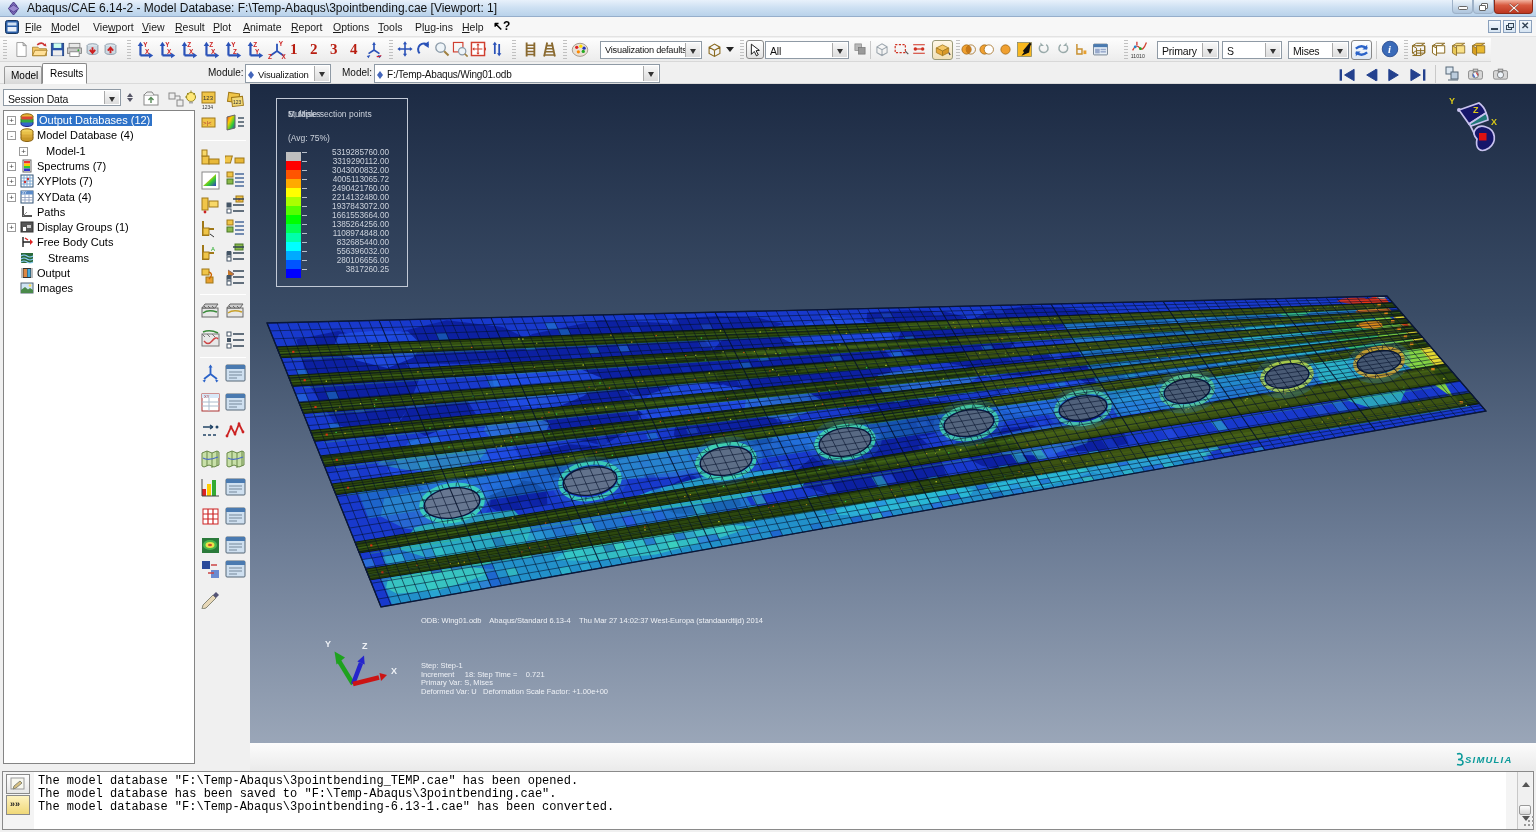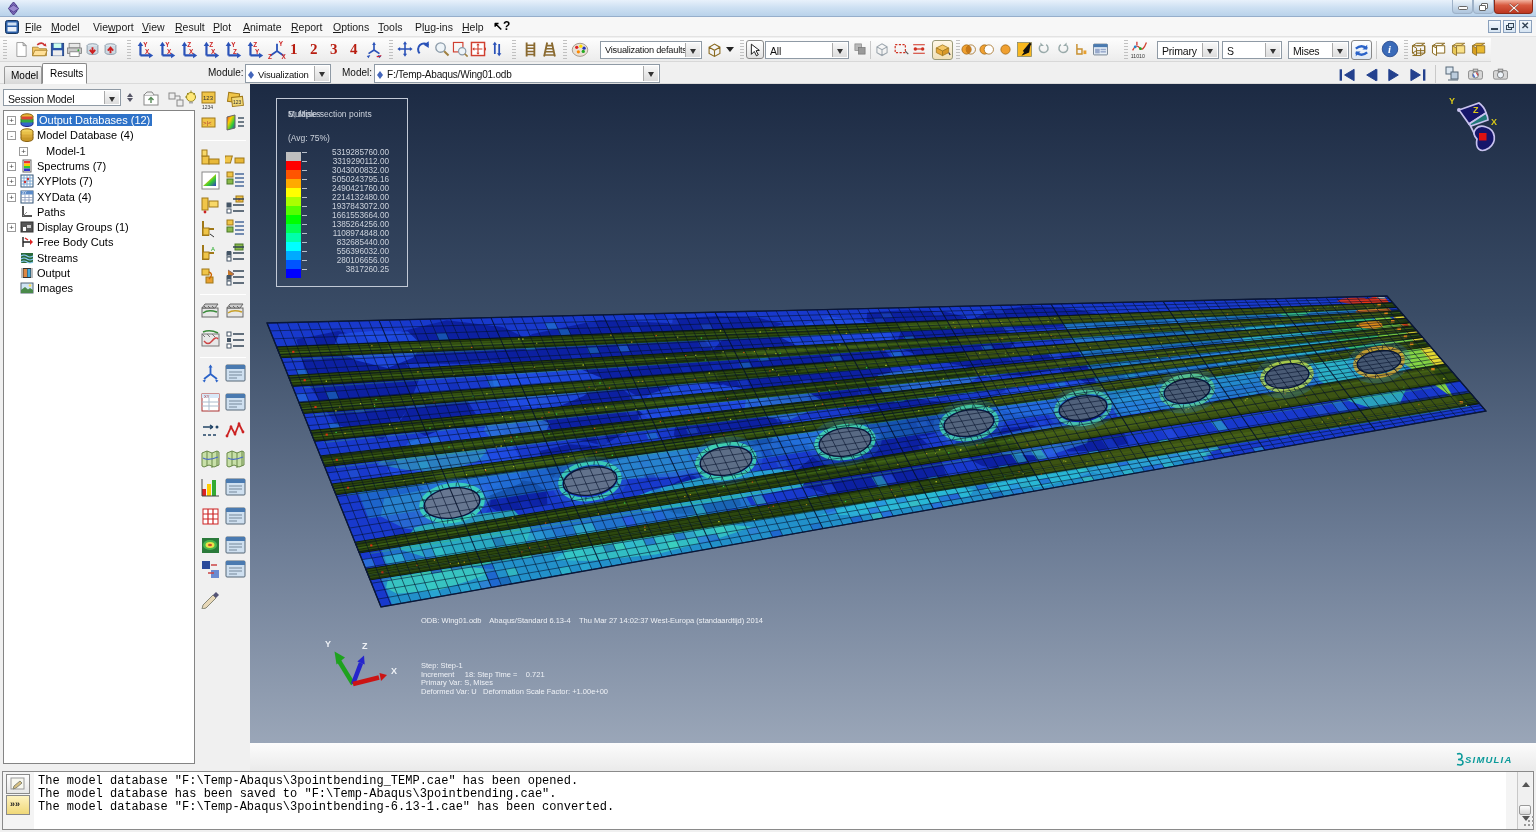--- a/index.html
+++ b/index.html
@@ -36,20 +36,21 @@
 #msg{left:2px;top:771px;width:1532px;height:59px;background:#f4f4f4;border:1px solid #8a8a8a}
 #msgtxt{left:31px;top:0;width:1472px;height:57px;background:#fff;font-family:"Liberation Mono",monospace;font-size:12px;color:#000;line-height:13px;padding:3px 0 0 4px;white-space:pre}
 .ann{color:#eef1f6;white-space:pre;font-size:7.5px;line-height:8.6px}
 .mbtn{left:3px;width:24px;height:20px;border:1px solid #8a8a8a;background:linear-gradient(#fefefe,#e6e6e6)}
 </style></head><body>
 <div id="title" class="a">
     <svg class="a" style="left:6px;top:1px" width="15" height="15" viewBox="0 0 15 15">
       <path d="M7.5 1 L11 5 L11 10 L7.5 14 L4 10 L4 5 Z" fill="#7a6ab8" stroke="#4a3a88" stroke-width="1"></path>
       <path d="M2 7.5 L7.5 4 L13 7.5 L7.5 11 Z" fill="#9a8ad0" stroke="#4a3a88" stroke-width="0.8"></path>
     </svg>
+    <span class="a tx">Abaqus/CAE 6.14-2 - Model Database: F:\Temp-Abaqus\3pointbending.cae [Viewport: 1]</span>
     <div class="a winbtn" style="left:1452px;width:21px;background:linear-gradient(#eef5fb,#c8d9ea 55%,#adc4dc)">
       <span style="position:absolute;left:5px;top:6px;width:10px;height:3.5px;background:#fdfdfd;border:1px solid #666;border-radius:1.5px"></span>
     </div>
     <div class="a winbtn" style="left:1473px;width:21px;background:linear-gradient(#eef5fb,#c8d9ea 55%,#adc4dc)">
       <span style="position:absolute;left:7px;top:2.5px;width:7px;height:6px;border:1px solid #666;background:#fff;border-radius:1px"></span>
       <span style="position:absolute;left:4.5px;top:4.5px;width:7px;height:6px;border:1px solid #666;background:#fff;border-radius:1px"></span>
     </div>
     <div class="a winbtn" style="left:1494px;width:39px;background:linear-gradient(#f2b5a3,#d85a40 40%,#bd3620);border-color:#8a2a18">
       <svg style="position:absolute;left:13px;top:1.5px" width="12" height="11" viewBox="0 0 12 11">
         <path d="M2 1.5 L6 5 L10 1.5 L11 2.5 L7.2 6 L11 9.5 L10 10.5 L6 7 L2 10.5 L1 9.5 L4.8 6 L1 2.5 Z" fill="#fff" stroke="#7a2a1a" stroke-width="0.6"></path>
@@ -413,21 +414,21 @@
       <path d="M11 15 a3.5 3.5 0 0 1 -3 -5.2 z" fill="#46c"></path>
     </svg>
     <svg class="a" style="left:1492px;top:3px" width="17" height="17" viewBox="0 0 22 22">
       <rect x="2" y="6" width="18" height="11" rx="2" fill="#d8d8d8" stroke="#777"></rect>
       <rect x="8" y="4" width="6" height="3" fill="#c8c8c8" stroke="#777"></rect>
       <circle cx="11" cy="11.5" r="4" fill="#eef4fa" stroke="#666"></circle>
     </svg>
   </div>
 <div id="lp" class="a">
     <div class="a combo" style="left:3px;top:5px;width:118px;height:17px">
-      <span class="cl" style="font-size:10.5px">Session Model</span>
+      <span class="cl" style="font-size:10.5px">Session Data</span>
       <span class="ar"></span>
     </div>
     <span class="a" style="left:127px;top:6px;width:9px;height:14px">
       <span style="position:absolute;top:0px;left:0;border:3.5px solid transparent;border-bottom:4px solid #556"></span>
       <span style="position:absolute;top:8px;left:0;border:3.5px solid transparent;border-top:4px solid #556"></span>
     </span>
     <svg class="a" style="left:142px;top:6px" width="18" height="18" viewBox="0 0 18 18">
       <rect x="2" y="5" width="14" height="10" fill="#fff" stroke="#888"></rect>
       <path d="M2 5 l3 -3 h5 l2 3" fill="#eee" stroke="#888"></path>
       <path d="M9 13 v-5 m-2.5 2 l2.5 -2.5 2.5 2.5" stroke="#585" stroke-width="1.4" fill="none"></path>
@@ -520,21 +521,21 @@
           <path d="M10 4 l3 3 -3 3 z" fill="#d22"></path>
           <path d="M5 3 l3 2" stroke="#d22" stroke-width="1.4"></path>
         </svg>
         <span class="tlab" style="left:33px">Free Body Cuts</span>
       </div>
       <div class="trow" style="top:139.7px;left:0;width:190px">
         <svg class="tic" style="left:16px" width="14" height="14" viewBox="0 0 14 14">
           <rect x="1" y="2" width="12" height="10" fill="#2a6a3a"></rect>
           <path d="M1 5 q3 -2 6 0 t6 0 M1 8 q3 -2 6 0 t6 0 M1 11 q3 -2 6 0 t6 0" stroke="#8fd0ff" stroke-width="1.2" fill="none"></path>
         </svg>
-        <span class="tlab" style="left:33px">Streams</span>
+        <span class="tlab" style="left:44px">Streams</span>
       </div>
       <div class="trow" style="top:155.0px;left:0;width:190px">
         <svg class="tic" style="left:16px" width="14" height="14" viewBox="0 0 14 14">
           <rect x="1" y="2" width="12" height="10" fill="#333"></rect>
           <rect x="1" y="2" width="2" height="10" fill="#bbb"></rect>
           <rect x="11" y="2" width="2" height="10" fill="#bbb"></rect>
           <rect x="3.5" y="3" width="3.5" height="8" fill="#d84"></rect>
           <rect x="7.5" y="3" width="3" height="8" fill="#4ad"></rect>
         </svg>
         <span class="tlab" style="left:33px">Output</span>
@@ -2207,21 +2208,21 @@
       <span class="sw" style="top:143.0px;background:#00ffff"></span>
       <span class="sw" style="top:152.0px;background:#00aaff"></span>
       <span class="sw" style="top:161.0px;background:#0055ff"></span>
       <span class="sw" style="top:170.0px;background:#0000ff"></span>
       <span class="swv" style="top:49.0px">5319285760.00</span>
       <span class="tick" style="top:53.0px"></span>
       <span class="swv" style="top:58.0px">3319290112.00</span>
       <span class="tick" style="top:62.0px"></span>
       <span class="swv" style="top:67.0px">3043000832.00</span>
       <span class="tick" style="top:71.0px"></span>
-      <span class="swv" style="top:76.0px">5050243795.16</span>
+      <span class="swv" style="top:76.0px">4005113065.72</span>
       <span class="tick" style="top:80.0px"></span>
       <span class="swv" style="top:85.0px">2490421760.00</span>
       <span class="tick" style="top:89.0px"></span>
       <span class="swv" style="top:94.0px">2214132480.00</span>
       <span class="tick" style="top:98.0px"></span>
       <span class="swv" style="top:103.0px">1937843072.00</span>
       <span class="tick" style="top:107.0px"></span>
       <span class="swv" style="top:112.0px">1661553664.00</span>
       <span class="tick" style="top:116.0px"></span>
       <span class="swv" style="top:121.0px">1385264256.00</span>

